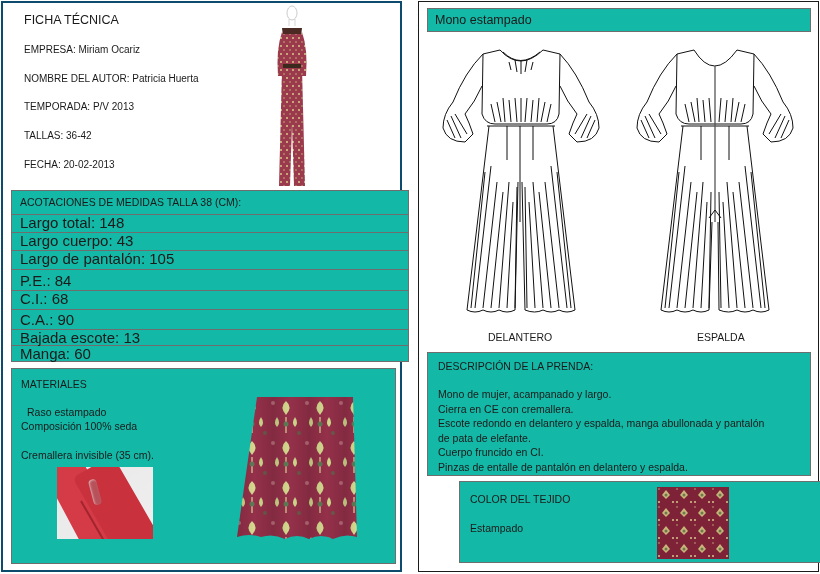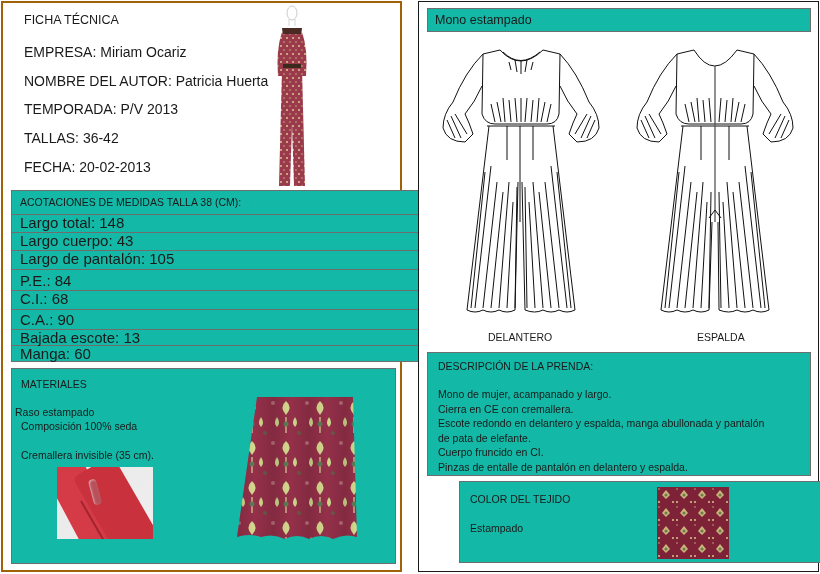--- a/index.html
+++ b/index.html
@@ -1,31 +1,31 @@
 <!DOCTYPE html>
 <html><head>
   <meta charset="utf-8">
   <style>
     * { box-sizing: border-box; margin: 0; padding: 0; }
     html, body { width: 820px; height: 574px; background: #ffffff; overflow: hidden; }
     body { position: relative; font-family: "Liberation Sans", "DejaVu Sans", sans-serif; color: #1a1a1a; font-size: 10.5px; }
 
-    .panel { position: absolute; border: 2px solid #a16207; background: #fff; }
+    .panel { position: absolute; border: 2px solid #0c4a6e; background: #fff; }
     .box { position: absolute; border: 1.5px solid #6e6e6e; background: #14b8a6; }
     .abs { position: absolute; white-space: nowrap; }
 
     
     #left-page { left: 1px; top: 1px; width: 401px; height: 571px; }
     #right-page { left: 418px; top: 1px; width: 401px; height: 571px; border-color: #1a1a1a; border-width: 1.5px; }
 
     .title { font-size: 12.5px; }
-    .info { font-size: 14px; }
+    .info { font-size: 10px; }
 
     
-    #measures { left: 8px; top: 187px; width: 465px; height: 172px; }
+    #measures { left: 8px; top: 187px; width: 398px; height: 172px; }
     #measures .head { position: absolute; left: 0; top: 0; right: 0; height: 24px; border-bottom: 1.5px solid #6e6e6e; padding: 5px 0 0 8px; font-size: 10.5px; }
     #measures .row { position: absolute; left: 0; right: 0; border-bottom: 1.5px solid #6e6e6e; padding-left: 8px; font-size: 15px; line-height: 16px; }
     #measures .row:last-child { border-bottom: none; }
 
     #materials { left: 8px; top: 365px; width: 385px; height: 196px; }
 
     .zipper {
       position: absolute; left: 54px; top: 464px; width: 96px; height: 72px;
       background: linear-gradient(135deg, #e9e9e9 0%, #f0eeee 100%);
       overflow: hidden;
@@ -87,21 +87,21 @@
     <div class="row" style="top:60px; height:19px;">Largo de pantalón:  105</div>
     <div class="row" style="top:80px; height:20px; line-height:20px;">P.E.: 84</div>
     <div class="row" style="top:100px; height:19px;">C.I.: 68</div>
     <div class="row" style="top:119px; height:20px; line-height:20px;">C.A.: 90</div>
     <div class="row" style="top:139px; height:16px;">Bajada escote: 13</div>
     <div class="row" style="top:155px; height:16px;">Manga: 60</div>
   </div>
 
   <div id="materials" class="box">
     <div class="abs" style="left:9px; top:9px;">MATERIALES</div>
-    <div class="abs" style="left:3px; top:37px;">Raso estampado</div>
+    <div class="abs" style="left:15px; top:37px;">Raso estampado</div>
     <div class="abs" style="left:9px; top:51px;">Composición 100% seda</div>
     <div class="abs" style="left:9px; top:80px;">Cremallera invisible (35 cm).</div>
   </div>
 
   <div class="zipper">
     <div class="tape1"></div>
     <div class="tape2"></div>
     <div class="teeth"></div>
     <div class="pull"></div>
   </div>

